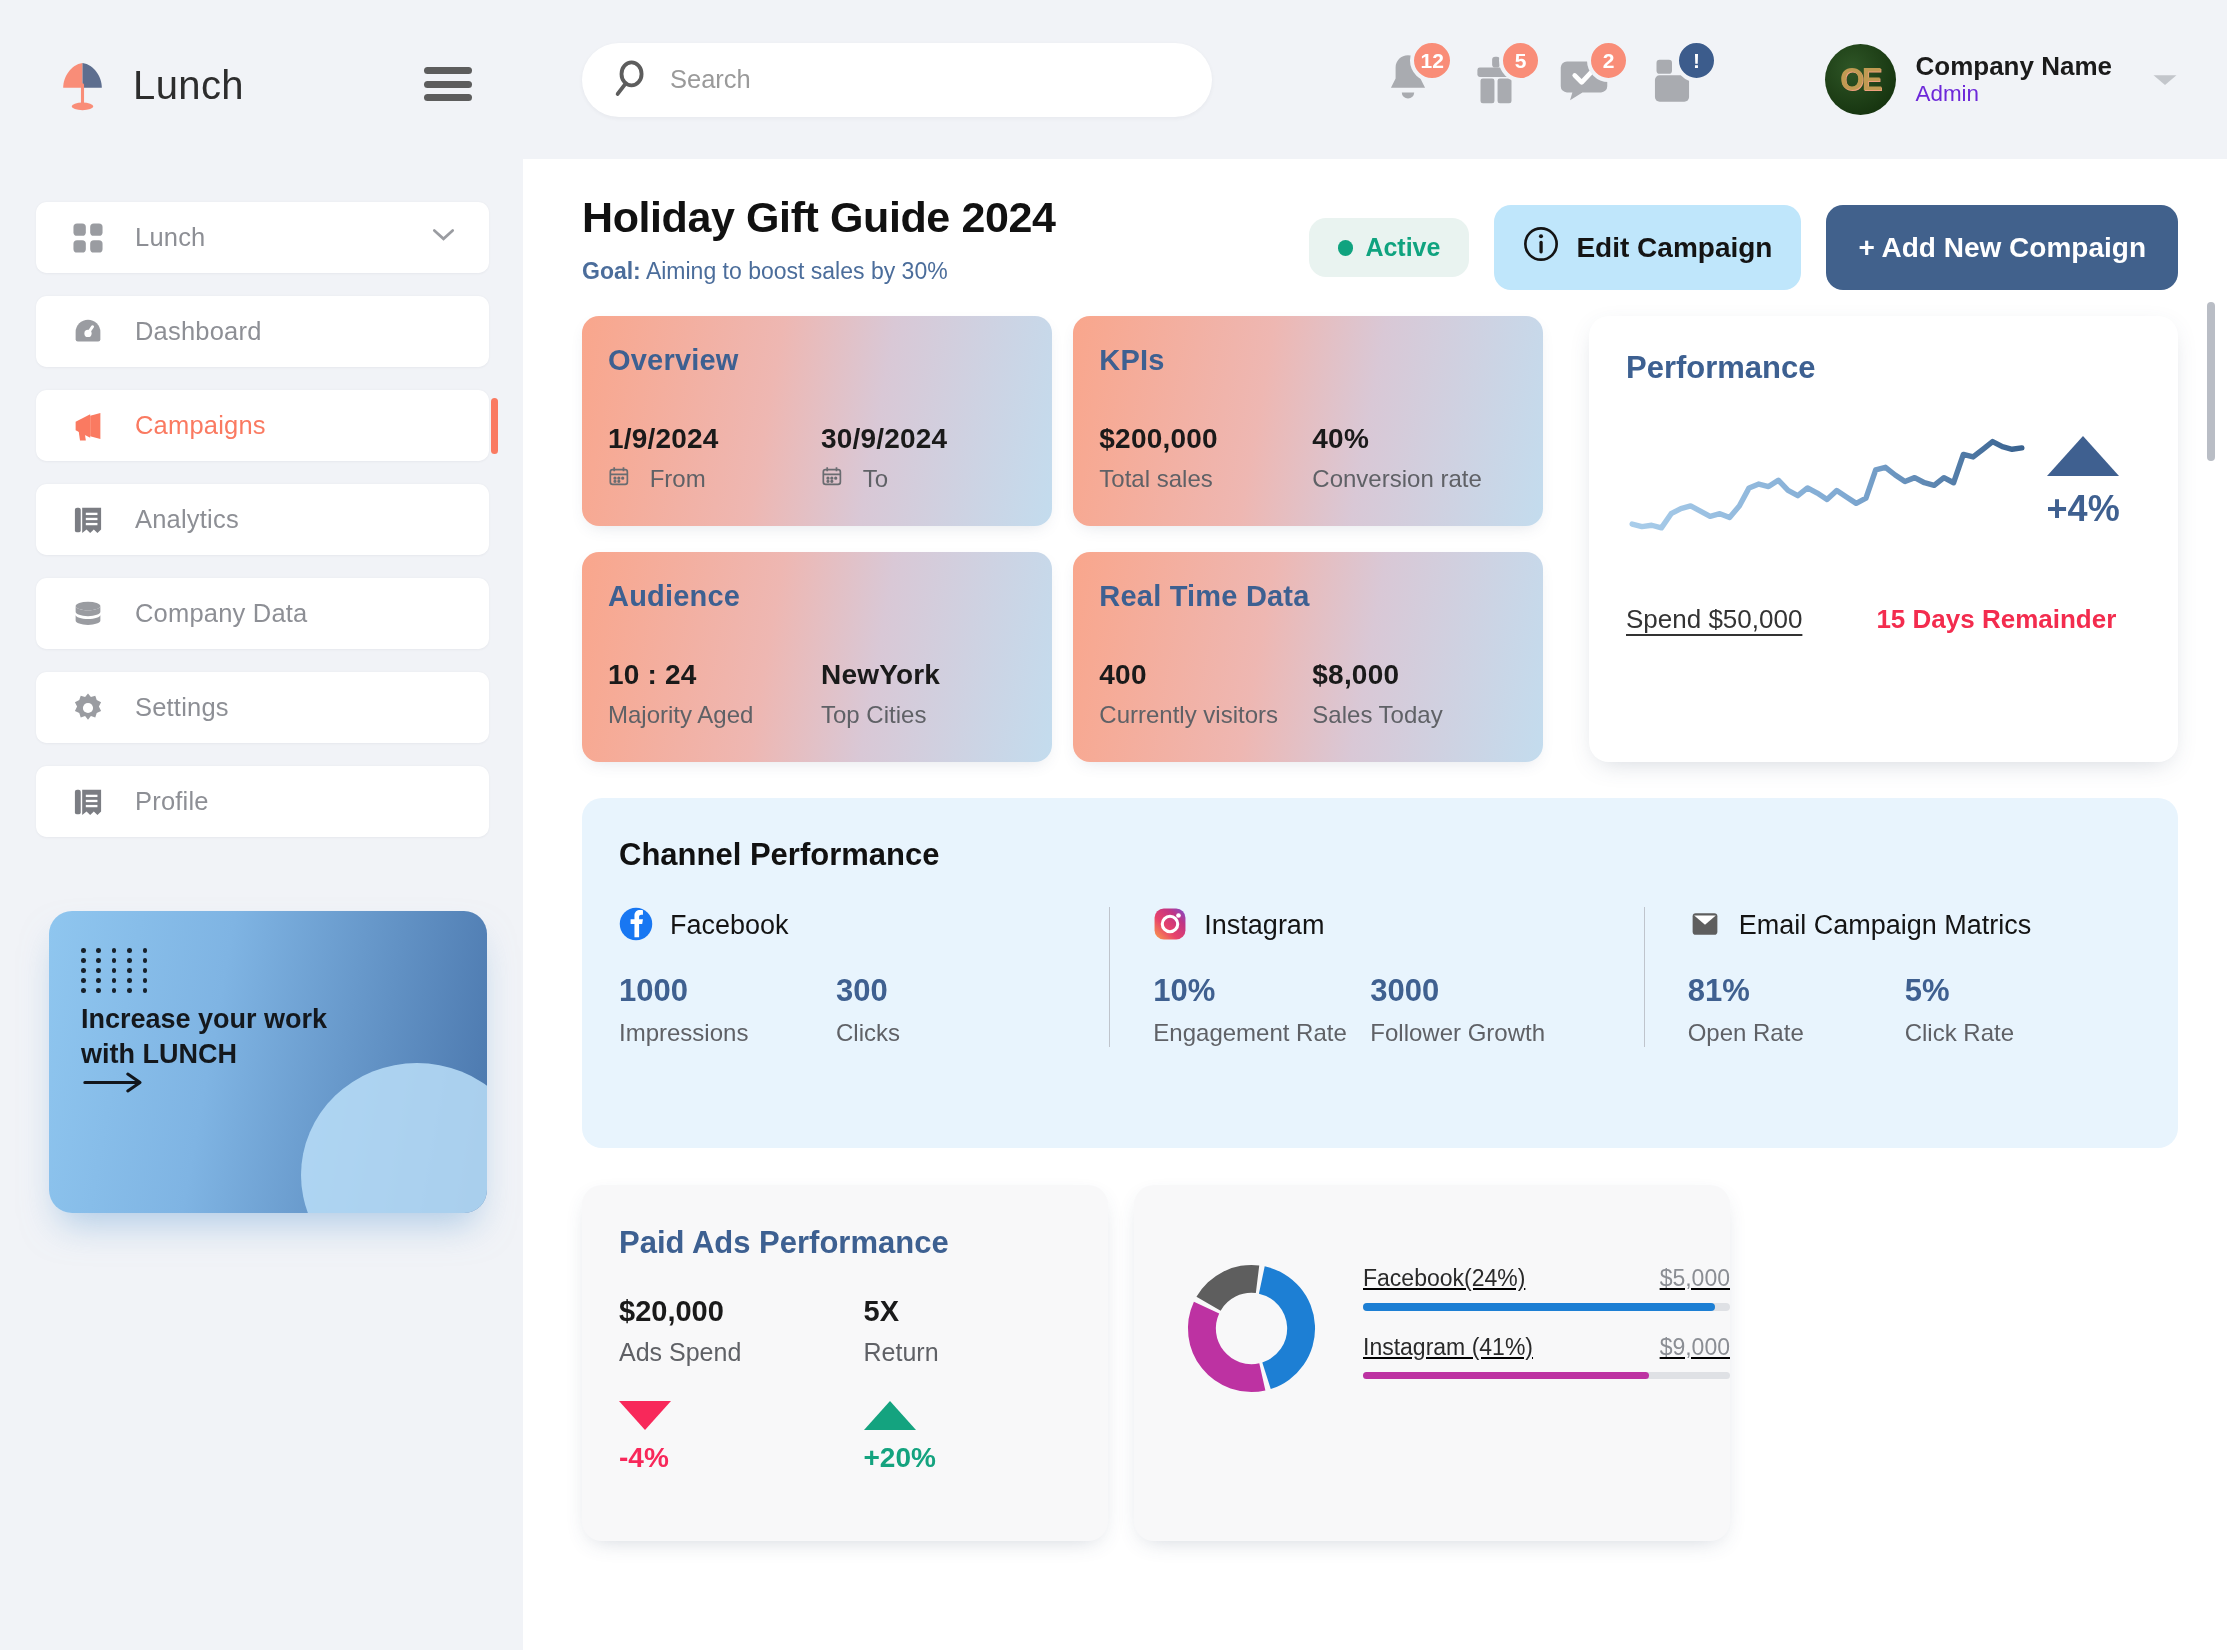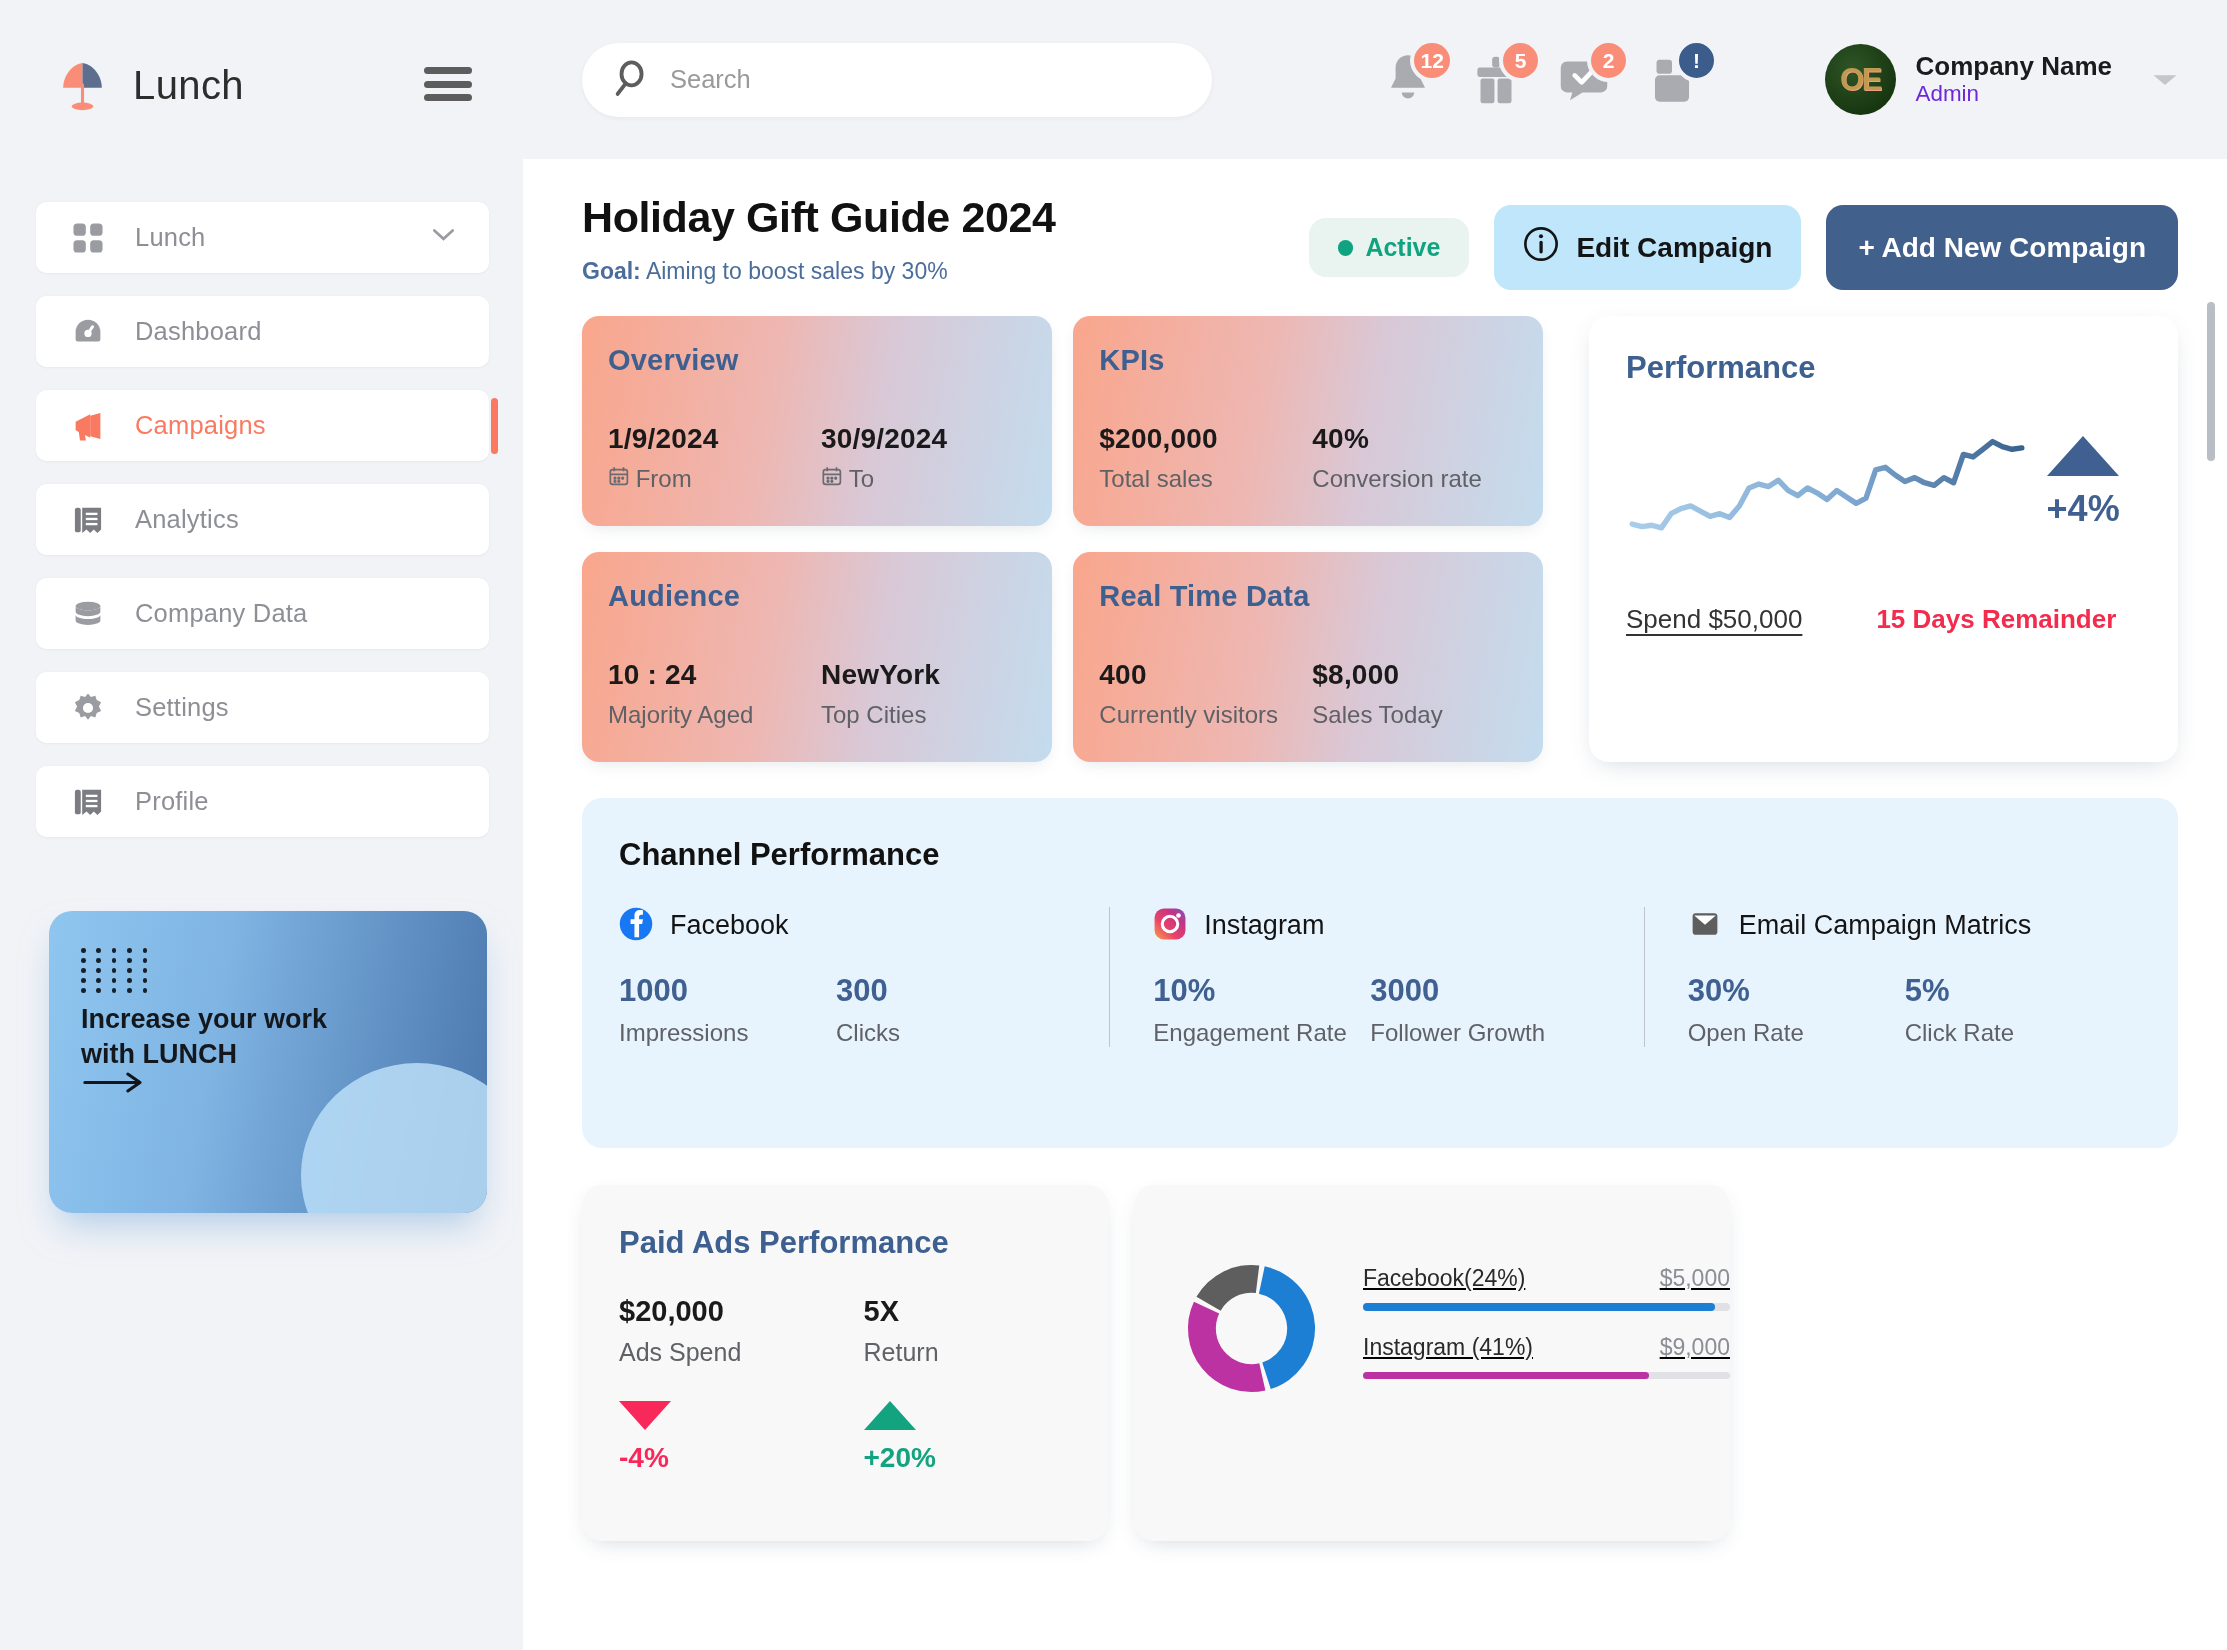--- a/index.html
+++ b/index.html
@@ -134,21 +134,21 @@
   .stat-card {
     height: 210px; border-radius: 17px; padding: 28px 26px 0 26px;
     background: linear-gradient(100deg, #f9a68c 0%, #eeb7b2 40%, #d9c8d6 62%, #c3dcee 100%);
     box-shadow: 0 6.2px 17px -7.7px rgba(60,80,110,.18);
   }
   .stat-title { font-size: 29px; font-weight: 700; color: #3d6091; letter-spacing: 0.2px; }
   .stat-row { display: flex; margin-top: 46px; }
   .stat-cell { flex: 1; }
   .stat-cell.wide { flex: 0 0 51%; }
   .stat-val { font-size: 28px; font-weight: 700; color: #1a1a1a; letter-spacing: 0.2px; }
-  .stat-lab { font-size: 24px; color: #5f6166; margin-top: 9.3px; display: flex; align-items: center; gap: 6px; }
+  .stat-lab { font-size: 24px; color: #5f6166; margin-top: 9.3px; display: flex; align-items: center; gap: 20px; }
 
   
   .perf {
     flex: 1; background: #ffffff; border-radius: 20px; padding: 34px 36px 0 37px;
     box-shadow: 0 7.7px 26px -9.3px rgba(60,80,110,.26);
   }
   .perf-title { font-size: 31px; font-weight: 700; color: #3d6091; }
   .perf-chart-row { display: flex; align-items: center; margin-top: 23px; }
   .perf-delta { margin-left: 18.6px; text-align: center; }
   .perf-delta .tri { width: 0; height: 0; margin: 0 auto;
@@ -643,21 +643,21 @@
               <span>
                 <svg viewBox="0 0 44 44" width="34" height="34">
                     <rect x="6" y="8" width="32" height="28" rx="4" fill="#5e5e5e"></rect>
                     <path d="M8 11 L22 23 L36 11 Z" fill="#ffffff"></path>
                   </svg>
               </span>
               <span class="ch-name">Email Campaign Matrics</span>
             </div>
             <div class="ch-stats">
               <div class="ch-stat">
-                <div class="ch-val">30%</div>
+                <div class="ch-val">81%</div>
                 <div class="ch-lab">Open Rate</div>
               </div>
               <div class="ch-stat">
                 <div class="ch-val">5%</div>
                 <div class="ch-lab">Click Rate</div>
               </div>
             </div>
           </div>
         </div>
       </div>

